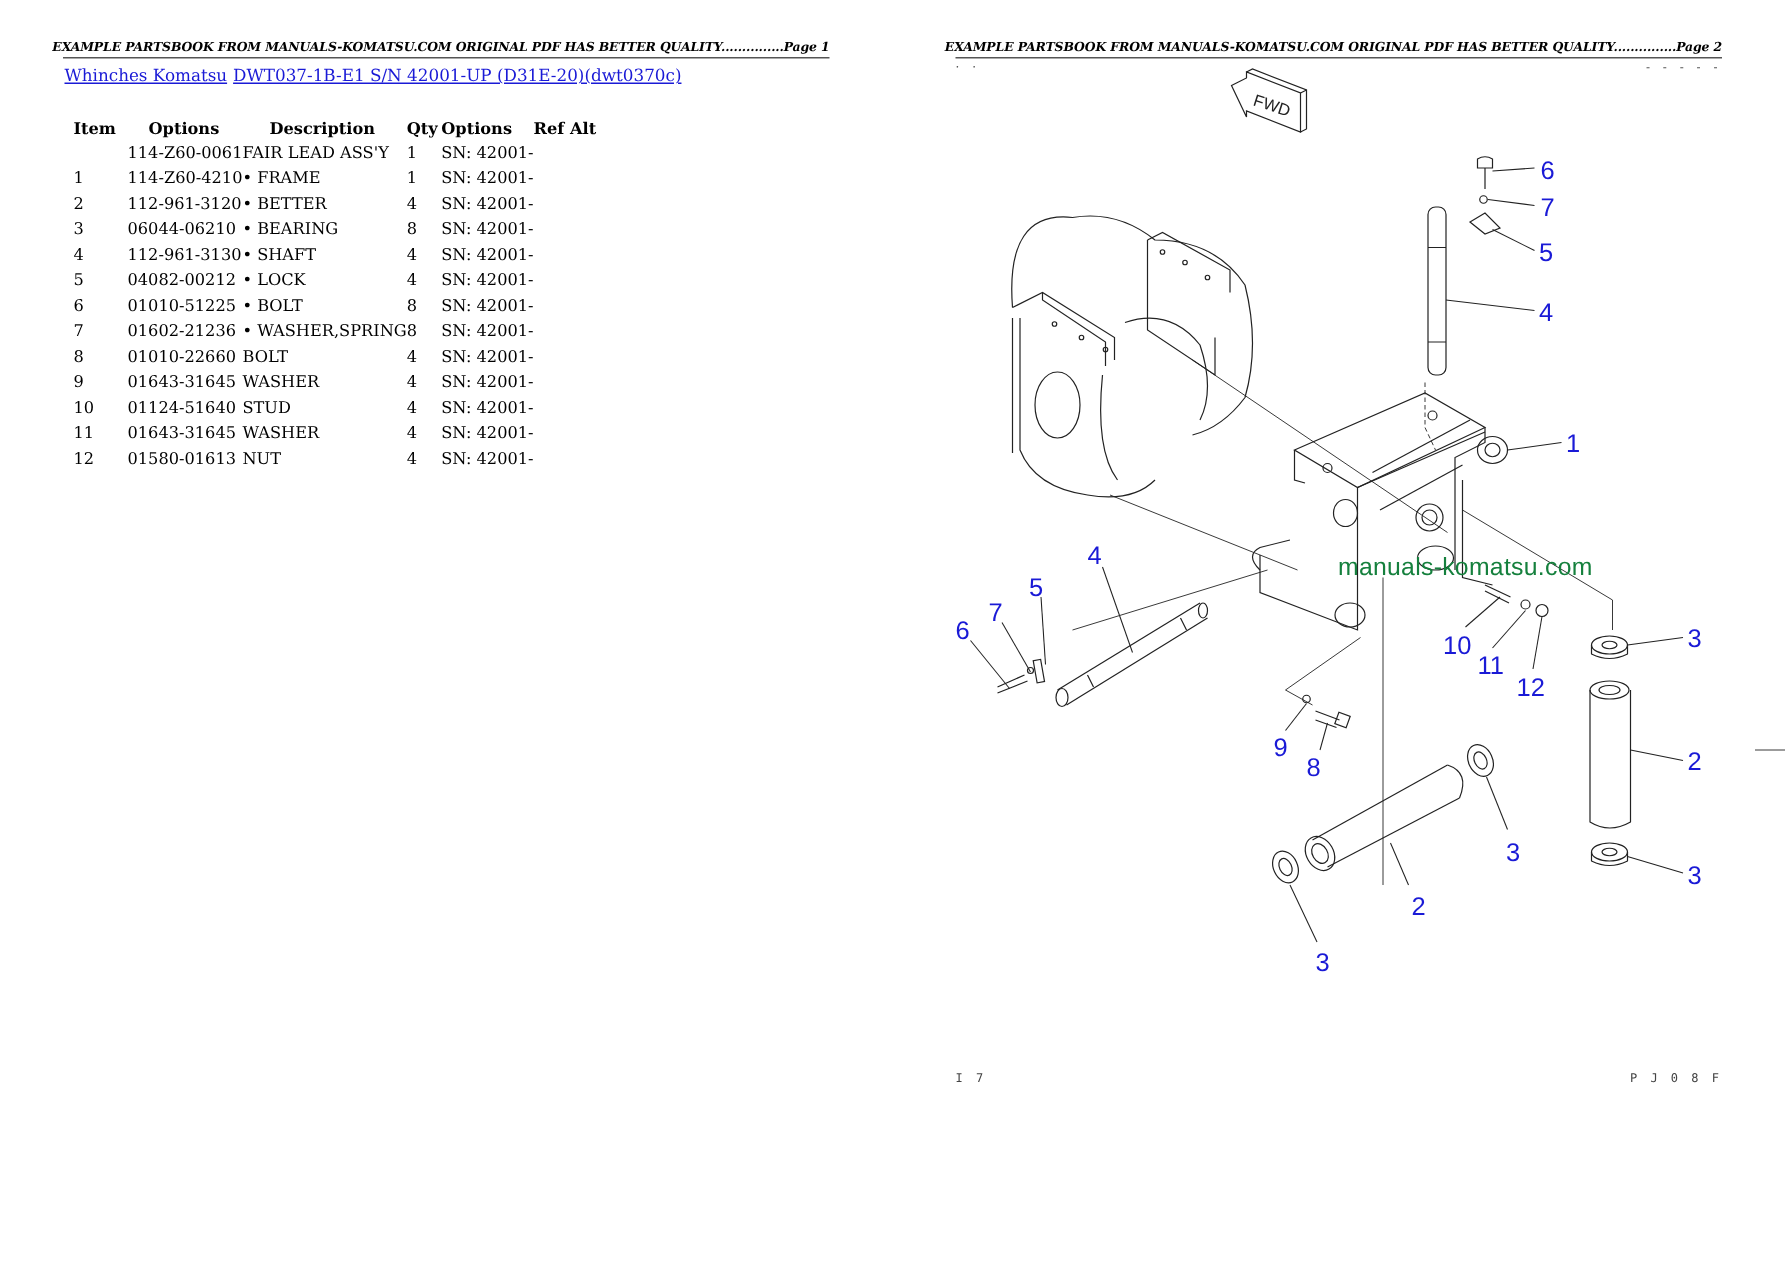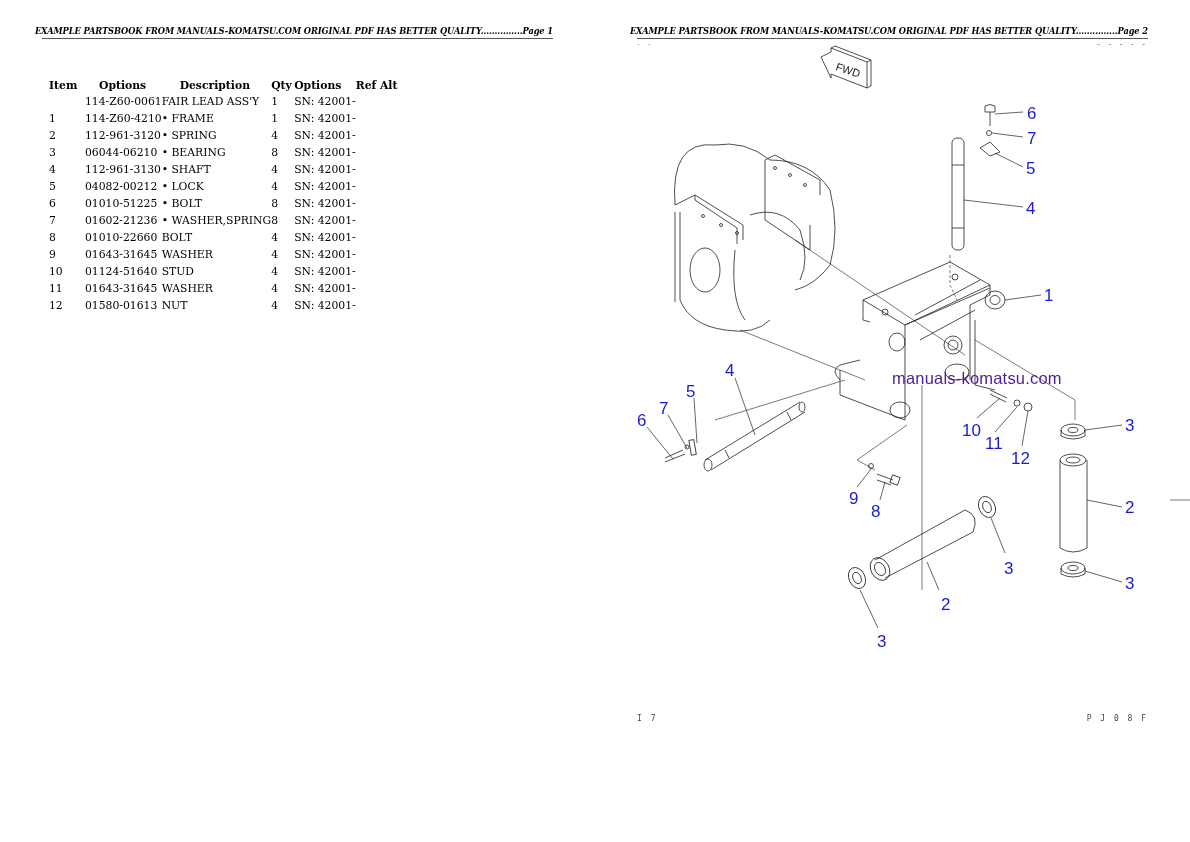--- a/index.html
+++ b/index.html
@@ -24,30 +24,33 @@
   .c-part { width: 73px; }
   .c-desc { width: 105px; margin-left: 21px; }
   .c-qty { width: 23px; }
   .c-opt { width: 60px; }
   .c-ref { width: 50px; }
   th.c-part { padding-left: 14px !important; width: 59px; }
   th.c-desc { padding-left: 18px !important; width: 87px; }
   .dots { position: absolute; top: 40px; font-size: 8px; color: #444; letter-spacing: 3px; }
   .footer { position: absolute; top: 714px; font-family: "DejaVu Sans Mono", monospace; font-size: 8px; color: #444; letter-spacing: 2px; }
   .diagram { position: absolute; left: 0; top: 0; width: 595px; height: 842px; }
-  .watermark { position: absolute; left: 297px; top: 369px; font-family: "Liberation Sans", sans-serif; font-size: 16.5px; color: #4c1d95; letter-spacing: 0.2px; text-align: center; }
+  .watermark { position: absolute; left: 297px; top: 369px; font-family: "Liberation Sans", sans-serif; font-size: 16.5px; color: #15803d; letter-spacing: 0.2px; text-align: center; }
   .callout { position: absolute; font-family: "Liberation Sans", sans-serif; font-size: 17px; color: #1a1ad6; line-height: 1; }
 </style>
 </head>
 <body>
 
 <div class="page page1">
   <div class="banner">EXAMPLE PARTSBOOK FROM MANUALS-KOMATSU.COM ORIGINAL PDF HAS BETTER QUALITY...............Page 1</div>
   <div class="rule"></div>
 
+  <div class="crumbs">
+    <a>Whinches Komatsu</a><span class="sp"></span><a>DWT037-1B-E1 S/N 42001-UP (D31E-20)(dwt0370c)</a>
+  </div>
 
   <table class="parts">
     <thead>
       <tr>
         <th class="c-item">Item</th>
         <th class="c-part">Options</th>
         <th class="c-desc">Description</th>
         <th class="c-qty">Qty</th>
         <th class="c-opt">Options</th>
         <th class="c-ref">Ref Alt</th>
@@ -66,21 +69,21 @@
           <td class="c-item">1</td>
           <td class="c-part">114-Z60-4210</td>
           <td class="c-desc">• FRAME</td>
           <td class="c-qty">1</td>
           <td class="c-opt">SN: 42001-</td>
           <td class="c-ref"></td>
         </tr>
         <tr>
           <td class="c-item">2</td>
           <td class="c-part">112-961-3120</td>
-          <td class="c-desc">• SPRING</td>
+          <td class="c-desc">• BETTER</td>
           <td class="c-qty">4</td>
           <td class="c-opt">SN: 42001-</td>
           <td class="c-ref"></td>
         </tr>
         <tr>
           <td class="c-item">3</td>
           <td class="c-part">06044-06210</td>
           <td class="c-desc">• BEARING</td>
           <td class="c-qty">8</td>
           <td class="c-opt">SN: 42001-</td>

